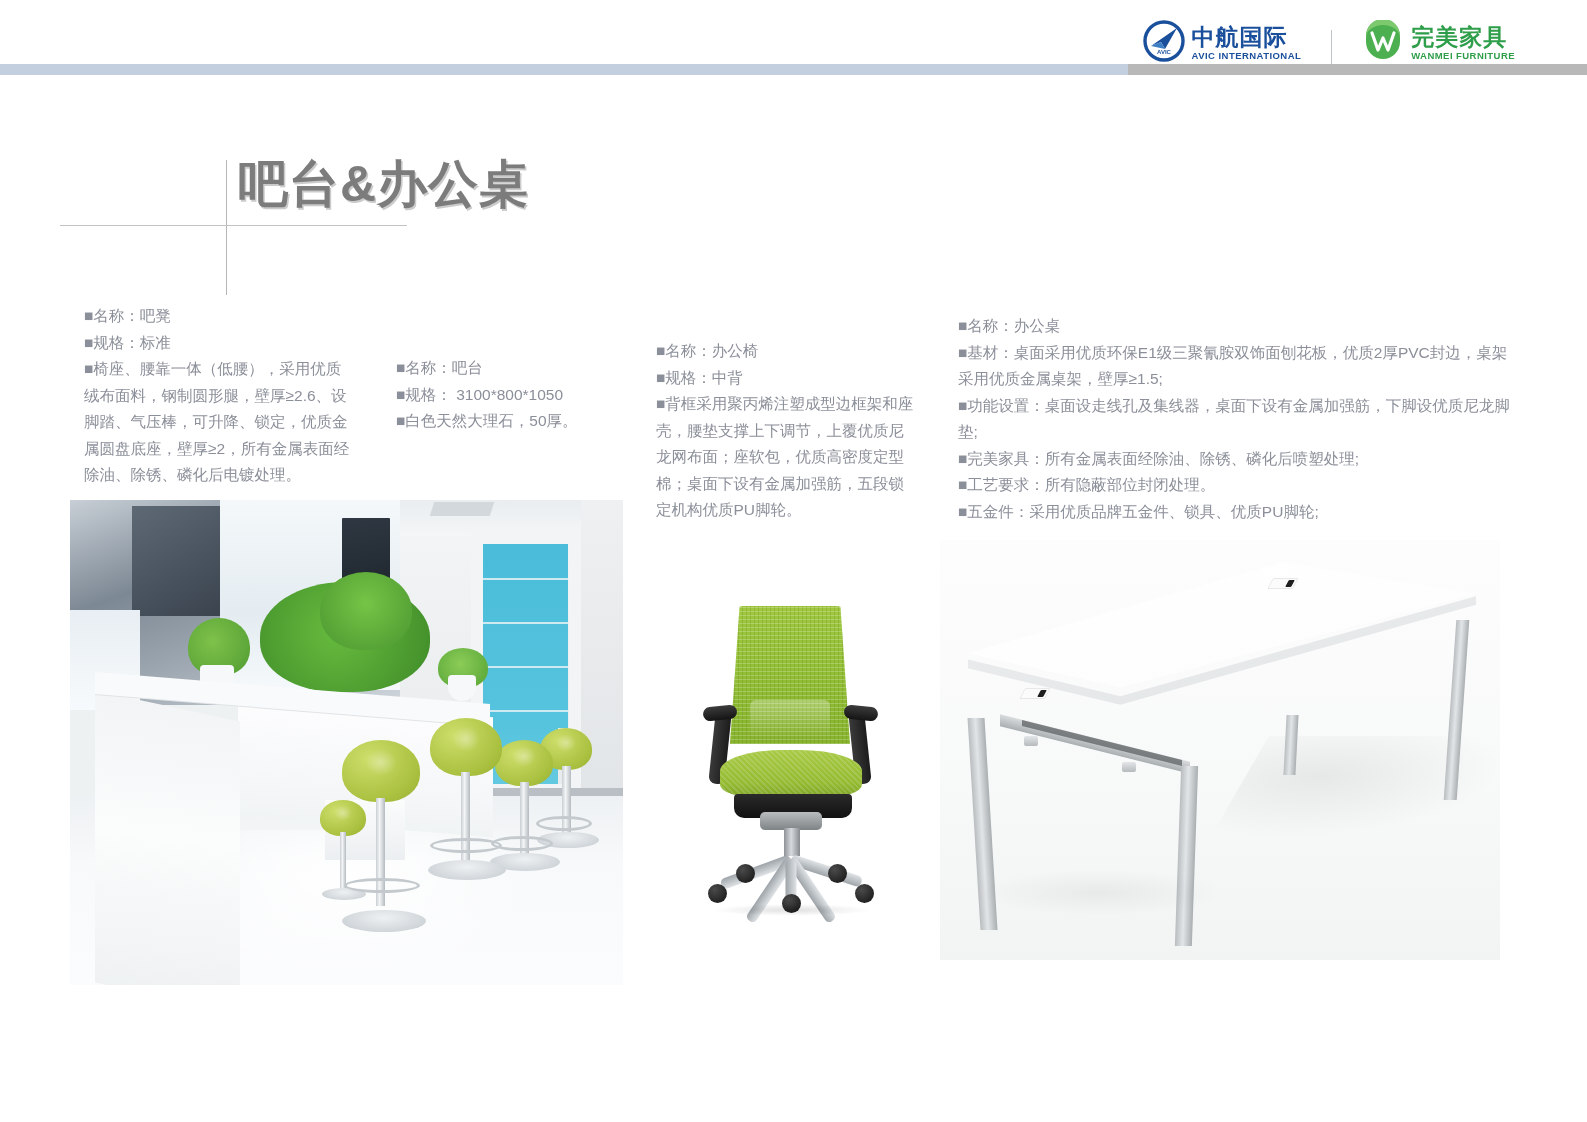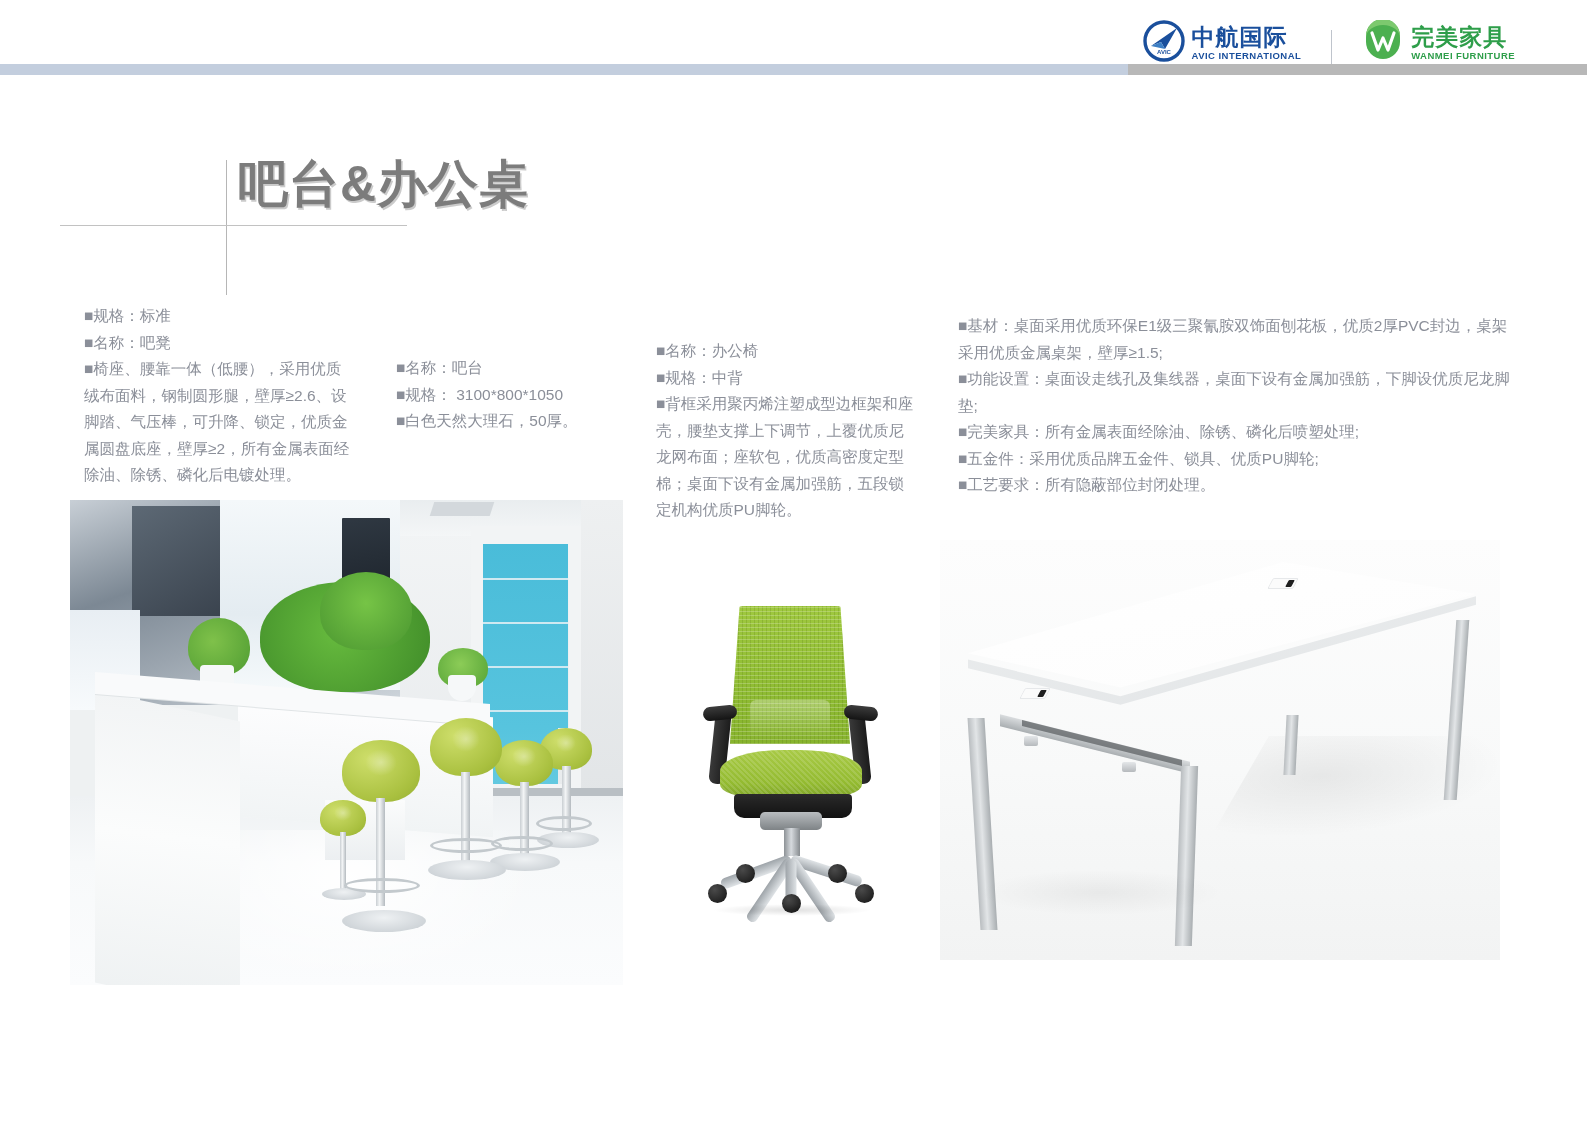--- a/index.html
+++ b/index.html
@@ -362,43 +362,44 @@
     </div>
   </div>
 
   <div class="title-wrap">
     <div class="title-vline"></div>
     <div class="title-hline"></div>
     <div class="page-title">吧台&amp;办公桌</div>
   </div>
 
   <div class="spec" id="spec-barstool">
+    <p>■名称：吧凳</p>
     <p>■规格：标准</p>
-    <p>■名称：吧凳</p>
     <p>■椅座、腰靠一体（低腰），采用优质绒布面料，钢制圆形腿，壁厚≥2.6、设脚踏、气压棒，可升降、锁定，优质金属圆盘底座，壁厚≥2，所有金属表面经除油、除锈、磷化后电镀处理。</p>
   </div>
 
   <div class="spec" id="spec-bartop">
     <p>■名称：吧台</p>
     <p>■规格： 3100*800*1050</p>
     <p>■白色天然大理石，50厚。</p>
   </div>
 
   <div class="spec" id="spec-chair">
     <p>■名称：办公椅</p>
     <p>■规格：中背</p>
     <p>■背框采用聚丙烯注塑成型边框架和座壳，腰垫支撑上下调节，上覆优质尼龙网布面；座软包，优质高密度定型棉；桌面下设有金属加强筋，五段锁定机构优质PU脚轮。</p>
   </div>
 
   <div class="spec" id="spec-desk">
+    <p>■名称：办公桌</p>
     <p>■基材：桌面采用优质环保E1级三聚氰胺双饰面刨花板，优质2厚PVC封边，桌架采用优质金属桌架，壁厚≥1.5;</p>
     <p>■功能设置：桌面设走线孔及集线器，桌面下设有金属加强筋，下脚设优质尼龙脚垫;</p>
     <p>■完美家具：所有金属表面经除油、除锈、磷化后喷塑处理;</p>
+    <p>■工艺要求：所有隐蔽部位封闭处理。</p>
     <p>■五金件：采用优质品牌五金件、锁具、优质PU脚轮;</p>
-    <p>■工艺要求：所有隐蔽部位封闭处理。</p>
   </div>
 
   <div class="photo" id="photo-bar">
     <div class="bar-scene">
       <div class="bs-window-wall"></div>
       <div class="bs-window-dark"></div>
       <div class="bs-glass-bright"></div>
       <div class="bs-bright-left"></div>
       <div class="bs-darkframe"></div>
       <div class="bs-upper-wall"></div>

